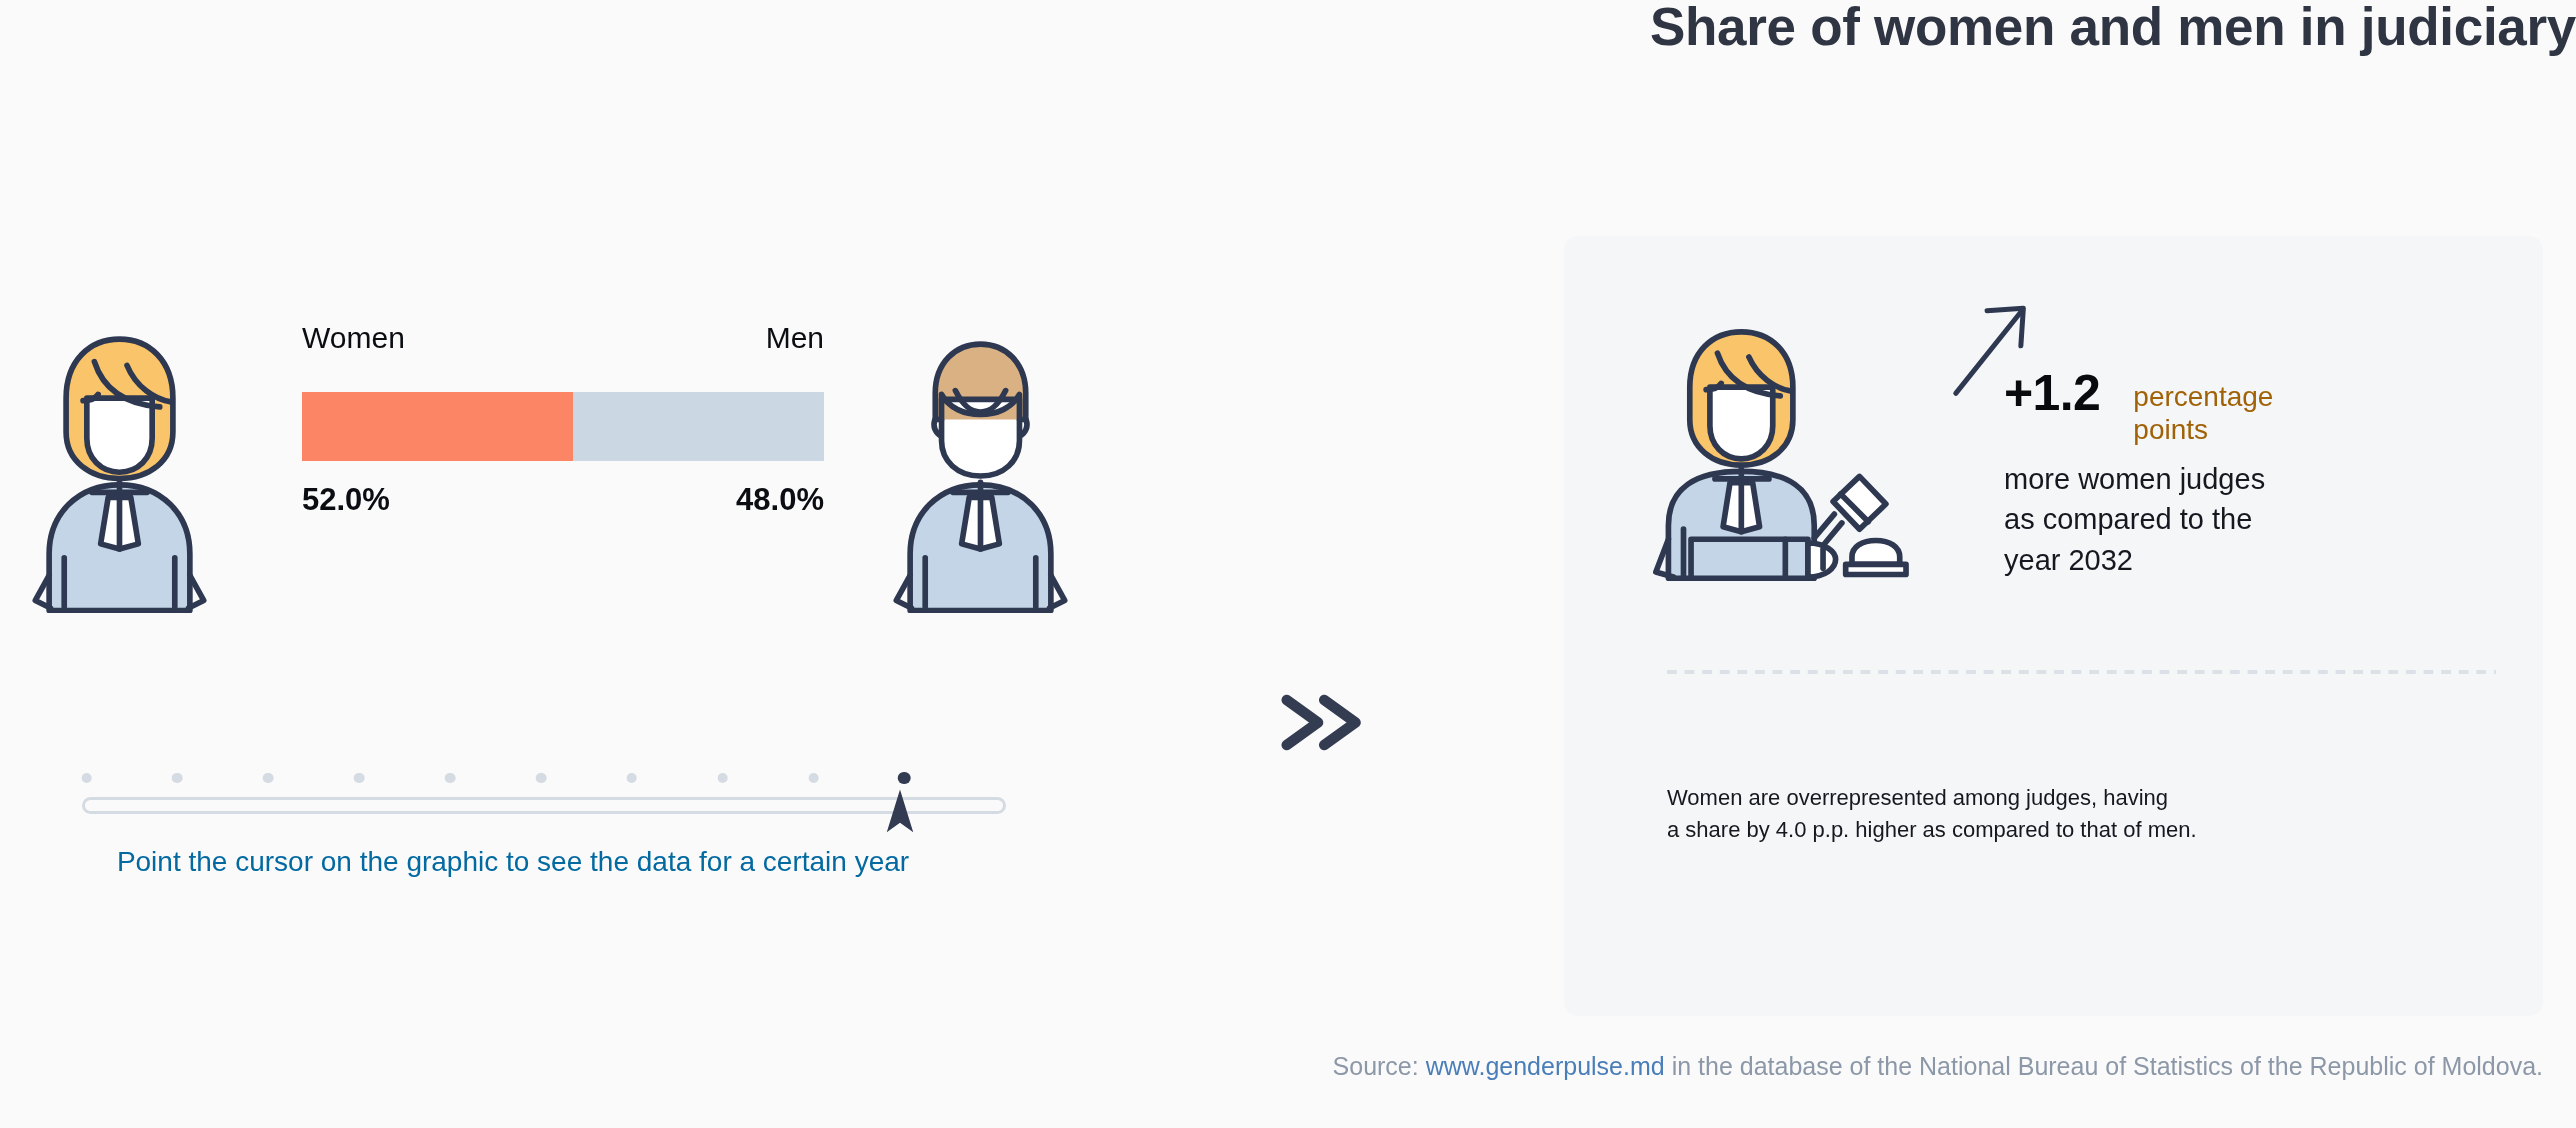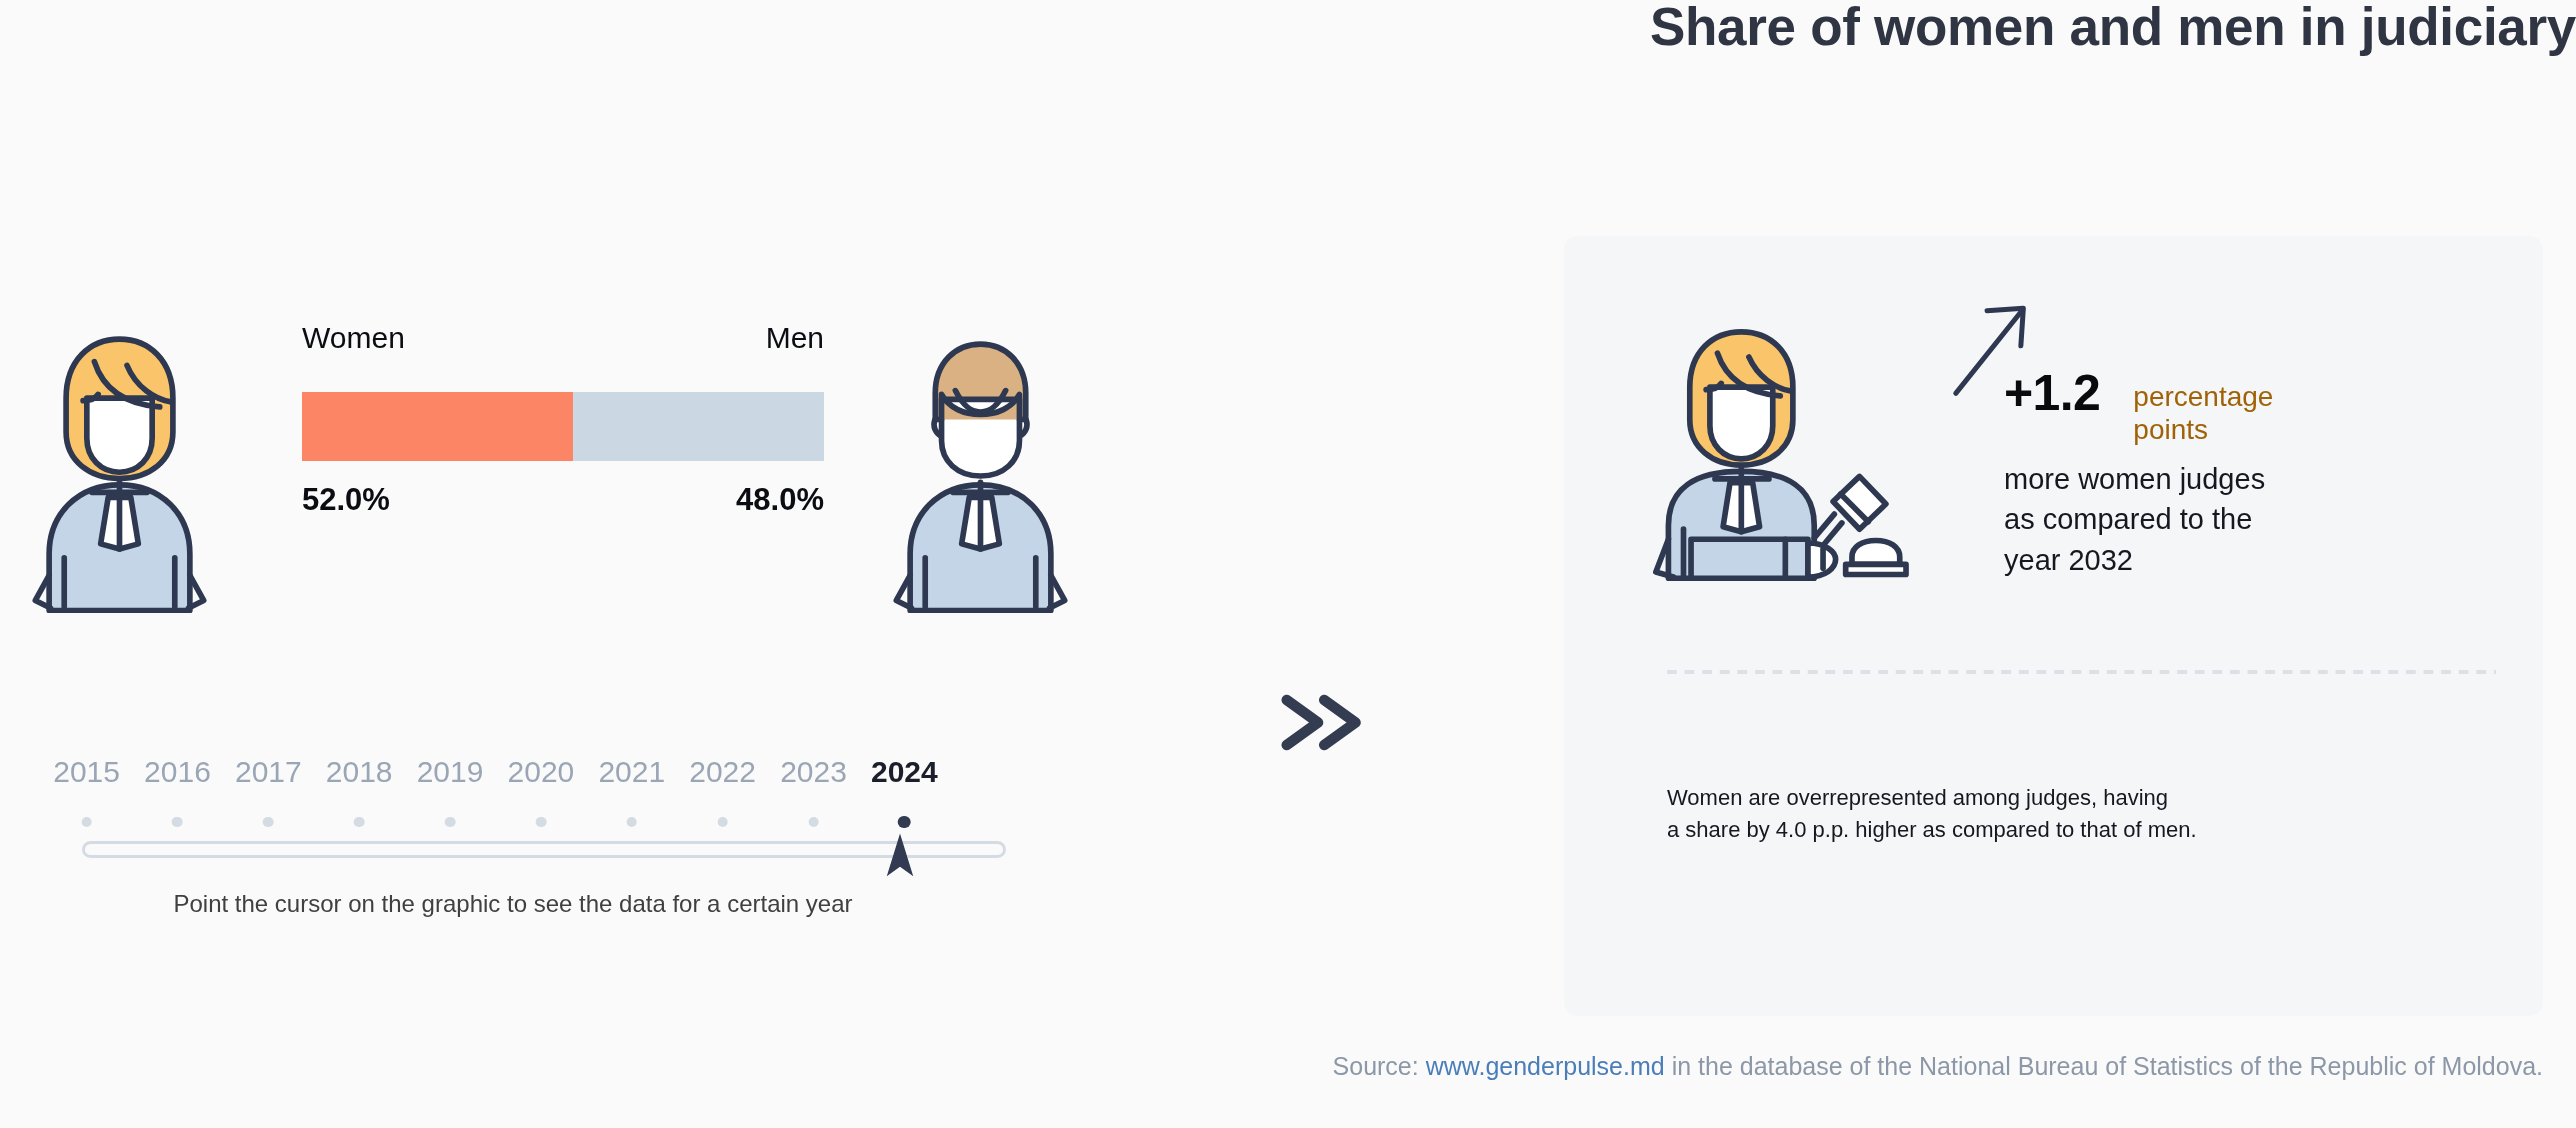--- a/index.html
+++ b/index.html
@@ -162,22 +162,22 @@
   .tl-cursor {
     position: absolute;
     top: -5px;
     width: 29px;
     height: 47px;
     transform: translateX(-50%);
   }
   .tl-hint {
     margin-top: 28px;
     text-align: center;
-    font-size: 24px;
-    color: #404040;
+    font-size: 28px;
+    color: #0369a1;
     width: 862px;
   }
 
   
   .card {
     position: absolute;
     left: 1564px;
     top: 236px;
     width: 979px;
     height: 780px;
@@ -346,32 +346,20 @@
   <div class="chev">
     <svg viewBox="0 0 160 120" width="101" height="75" aria-hidden="true">
       <g fill="none" stroke="#343C52" stroke-width="17" stroke-linecap="round" stroke-linejoin="round">
         <polyline points="26,24 76,60 26,96"></polyline>
         <polyline points="86,24 136,60 86,96"></polyline>
       </g>
     </svg>
   </div>
 
   <div class="timeline">
-    <div class="tl-years">
-        <div class="tl-year" style="left: 0.5%;">2015</div>
-        <div class="tl-year" style="left: 10.3333%;">2016</div>
-        <div class="tl-year" style="left: 20.1667%;">2017</div>
-        <div class="tl-year" style="left: 30%;">2018</div>
-        <div class="tl-year" style="left: 39.8333%;">2019</div>
-        <div class="tl-year" style="left: 49.6667%;">2020</div>
-        <div class="tl-year" style="left: 59.5%;">2021</div>
-        <div class="tl-year" style="left: 69.3333%;">2022</div>
-        <div class="tl-year" style="left: 79.1667%;">2023</div>
-        <div class="tl-year active" style="left: 89%;">2024</div>
-      </div>
     <div class="tl-dots">
         <div class="tl-dot" style="left: 0.5%;"></div>
         <div class="tl-dot" style="left: 10.3333%;"></div>
         <div class="tl-dot" style="left: 20.1667%;"></div>
         <div class="tl-dot" style="left: 30%;"></div>
         <div class="tl-dot" style="left: 39.8333%;"></div>
         <div class="tl-dot" style="left: 49.6667%;"></div>
         <div class="tl-dot" style="left: 59.5%;"></div>
         <div class="tl-dot" style="left: 69.3333%;"></div>
         <div class="tl-dot" style="left: 79.1667%;"></div>

